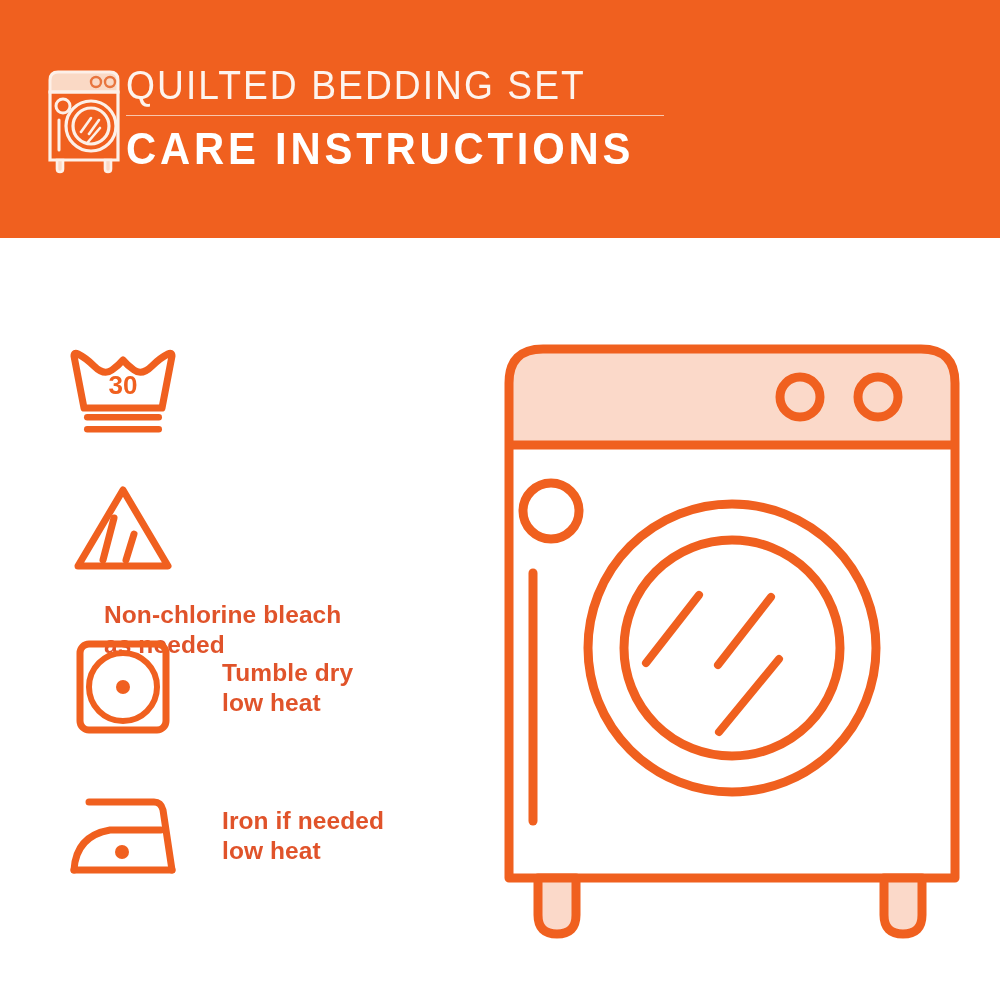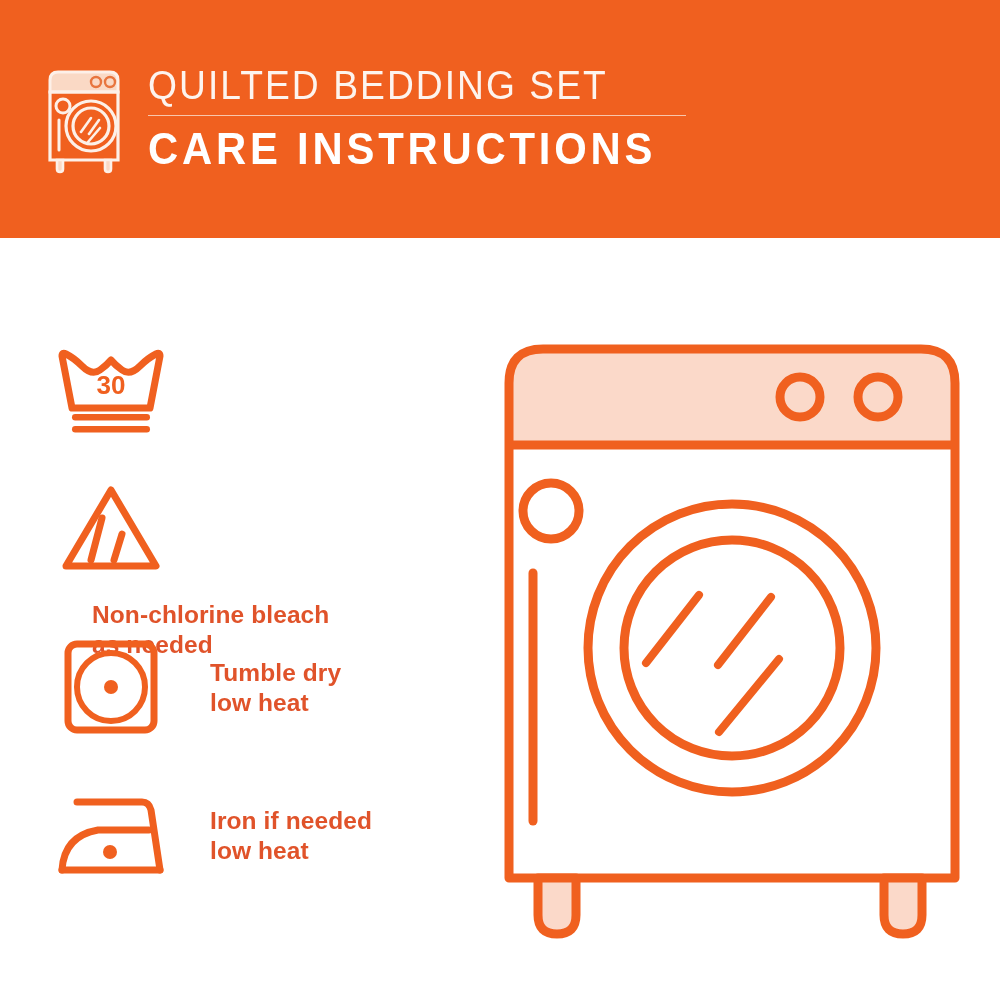--- a/index.html
+++ b/index.html
@@ -36,21 +36,20 @@
     display: flex;
     align-items: flex-start;
   }
   .header-logo {
     width: 82px;
     height: 106px;
     flex: 0 0 auto;
     margin-top: 6px;
   }
   .header-titles {
-    margin-left: 22px;
     display: flex;
     flex-direction: column;
   }
   .title-main {
     color: #FDF4EE;
     font-size: 40px;
     line-height: 46px;
     letter-spacing: 2.2px;
     font-weight: 400;
     transform: scaleX(0.93);
@@ -70,21 +69,21 @@
     letter-spacing: 4.0px;
     font-weight: 700;
     transform: scaleX(0.95);
     transform-origin: left center;
     white-space: nowrap;
   }
 
   
   .care-list {
     position: absolute;
-    left: 4px;
+    left: 16px;
     top: 238px;
     width: 470px;
     height: 630px;
   }
   .care-row {
     position: absolute;
     left: 48px;
     display: flex;
     align-items: flex-start;
   }

